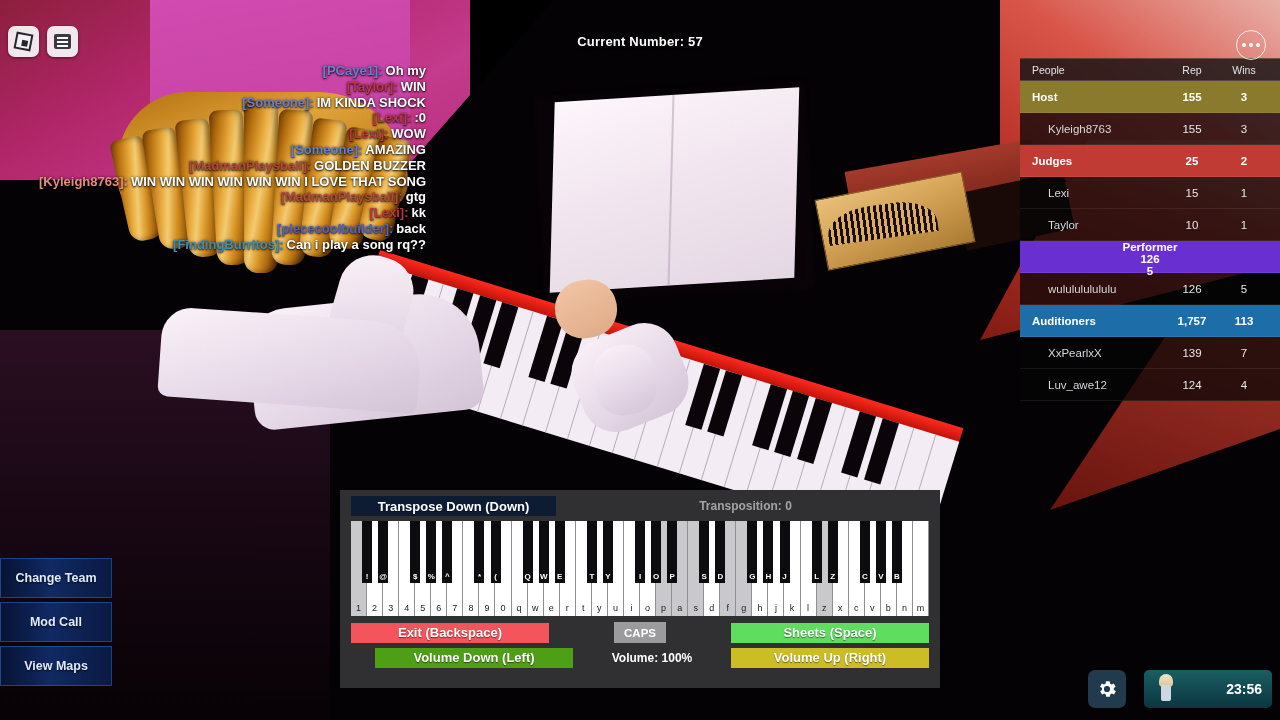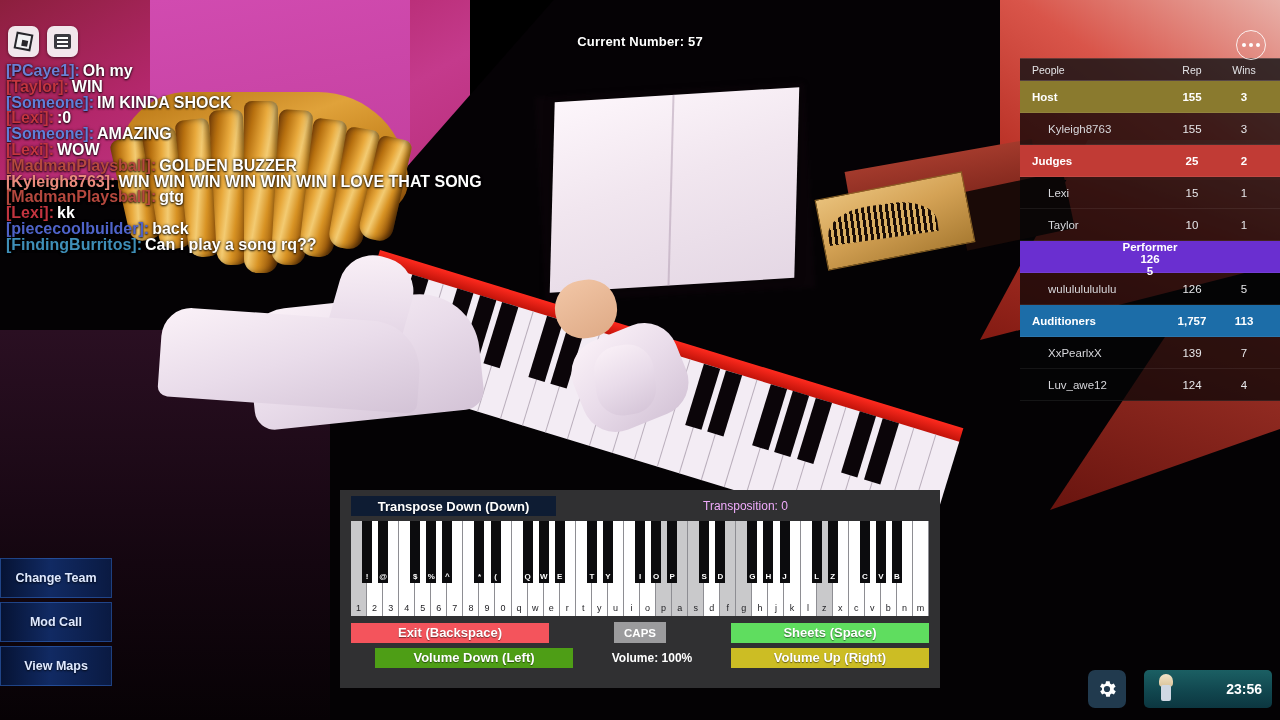--- a/index.html
+++ b/index.html
@@ -135,21 +135,21 @@
 
   .menu-dots {
     position: absolute; right: 14px; top: 30px; width: 30px; height: 30px; border-radius: 50%;
     border: 1.6px solid rgba(255,255,255,.85); display:flex; align-items:center; justify-content:center; gap:3px;
     z-index: 30;
   }
   .menu-dots i { width:4px; height:4px; border-radius:50%; background:#fff; display:block; }
 
   
   .chat { position: absolute; left: 6px; top: 63px; width: 420px; z-index: 25;
-          font-size: 16px; font-weight: 700; line-height: 15.8px; }
+          font-size: 13px; font-weight: 700; line-height: 15.8px; text-align: right; }
   .chat-line { white-space: nowrap; text-shadow: 0 1px 2px rgba(0,0,0,.85), 0 0 3px rgba(0,0,0,.6); }
   .chat-name { margin-right: 3px; }
   .chat-msg { color: #ffffff; }
 
   
   .current-number {
     position: absolute; left: 0; right: 0; top: 34px; text-align: center;
     color: #ffffff; font-size: 13px; font-weight: 700; letter-spacing: .2px;
     text-shadow: 0 1px 3px rgba(0,0,0,.9); z-index: 26;
   }
@@ -212,21 +212,21 @@
     position: absolute; left: 340px; top: 490px; width: 600px; height: 198px;
     background: #303032; z-index: 40; padding: 6px 11px 7px 11px;
   }
   .pu-toprow { display: flex; align-items: center; height: 20px; gap: 6px; }
   .pu-btn {
     height: 20px; display: flex; align-items: center; justify-content: center;
     font-size: 13px; font-weight: 700; color: #fff; text-shadow: 0 1px 1px rgba(0,0,0,.5);
   }
   .btn-tdown { width: 205px; background: #0e1c33; }
   .btn-tup   { width: 205px; background: #2f6fd0; }
-  .pu-transposition { flex: 1; text-align: center; color: #f0abfc; font-size: 12px; font-weight: 400; }
+  .pu-transposition { flex: 1; text-align: center; color: #a3a3a3; font-size: 12px; font-weight: 700; }
 
   
   .kb { position: relative; margin-top: 5px; height: 95px; width: 578px; background:#fff; }
   .kb .white {
     position: absolute; top: 0; height: 95px; background: #ffffff;
     border-right: 1px solid #8e8e93; box-sizing: border-box;
     display: flex; align-items: flex-end; justify-content: center; padding-bottom: 3px;
     font-size: 9px; color: #232327; font-weight: 400;
   }
   .kb .white.hl { background: #c9c9cb; }
@@ -357,22 +357,22 @@
     <i></i>
   </div>
 
   <div class="current-number">Current Number: 57</div>
 
   <div class="chat" id="chat">
       <div class="chat-line"><span class="chat-name" style="color: rgb(106, 127, 212);">[PCaye1]:</span><span class="chat-msg">Oh my</span></div>
       <div class="chat-line"><span class="chat-name" style="color: rgb(194, 52, 63);">[Taylor]:</span><span class="chat-msg">WIN</span></div>
       <div class="chat-line"><span class="chat-name" style="color: rgb(95, 127, 216);">[Someone]:</span><span class="chat-msg">IM KINDA SHOCK</span></div>
       <div class="chat-line"><span class="chat-name" style="color: rgb(194, 52, 63);">[Lexi]:</span><span class="chat-msg">:0</span></div>
+      <div class="chat-line"><span class="chat-name" style="color: rgb(194, 52, 63);">[Lexi]:</span><span class="chat-msg">WOW</span></div>
       <div class="chat-line"><span class="chat-name" style="color: rgb(95, 127, 216);">[Someone]:</span><span class="chat-msg">AMAZING</span></div>
-      <div class="chat-line"><span class="chat-name" style="color: rgb(194, 52, 63);">[Lexi]:</span><span class="chat-msg">WOW</span></div>
       <div class="chat-line"><span class="chat-name" style="color: rgb(181, 72, 62);">[MadmanPlaysball]:</span><span class="chat-msg">GOLDEN BUZZER</span></div>
       <div class="chat-line"><span class="chat-name" style="color: rgb(233, 138, 124);">[Kyleigh8763]:</span><span class="chat-msg">WIN WIN WIN WIN WIN WIN I LOVE THAT SONG</span></div>
       <div class="chat-line"><span class="chat-name" style="color: rgb(181, 72, 62);">[MadmanPlaysball]:</span><span class="chat-msg">gtg</span></div>
       <div class="chat-line"><span class="chat-name" style="color: rgb(194, 52, 63);">[Lexi]:</span><span class="chat-msg">kk</span></div>
       <div class="chat-line"><span class="chat-name" style="color: rgb(79, 99, 201);">[piececoolbuilder]:</span><span class="chat-msg">back</span></div>
       <div class="chat-line"><span class="chat-name" style="color: rgb(63, 143, 184);">[FindingBurritos]:</span><span class="chat-msg">Can i play a song rq??</span></div>
     </div>
 
   <div class="leaderboard">
     <div class="lb-head">

